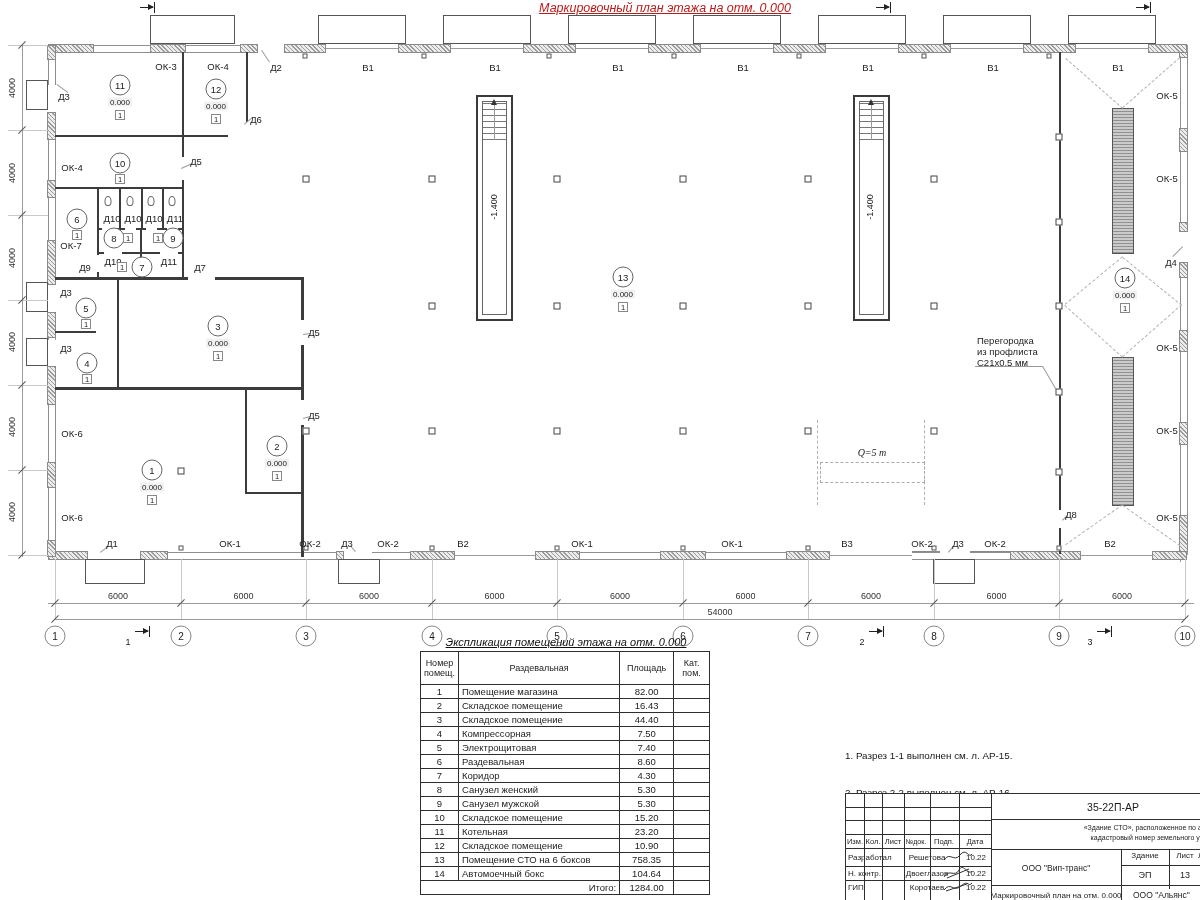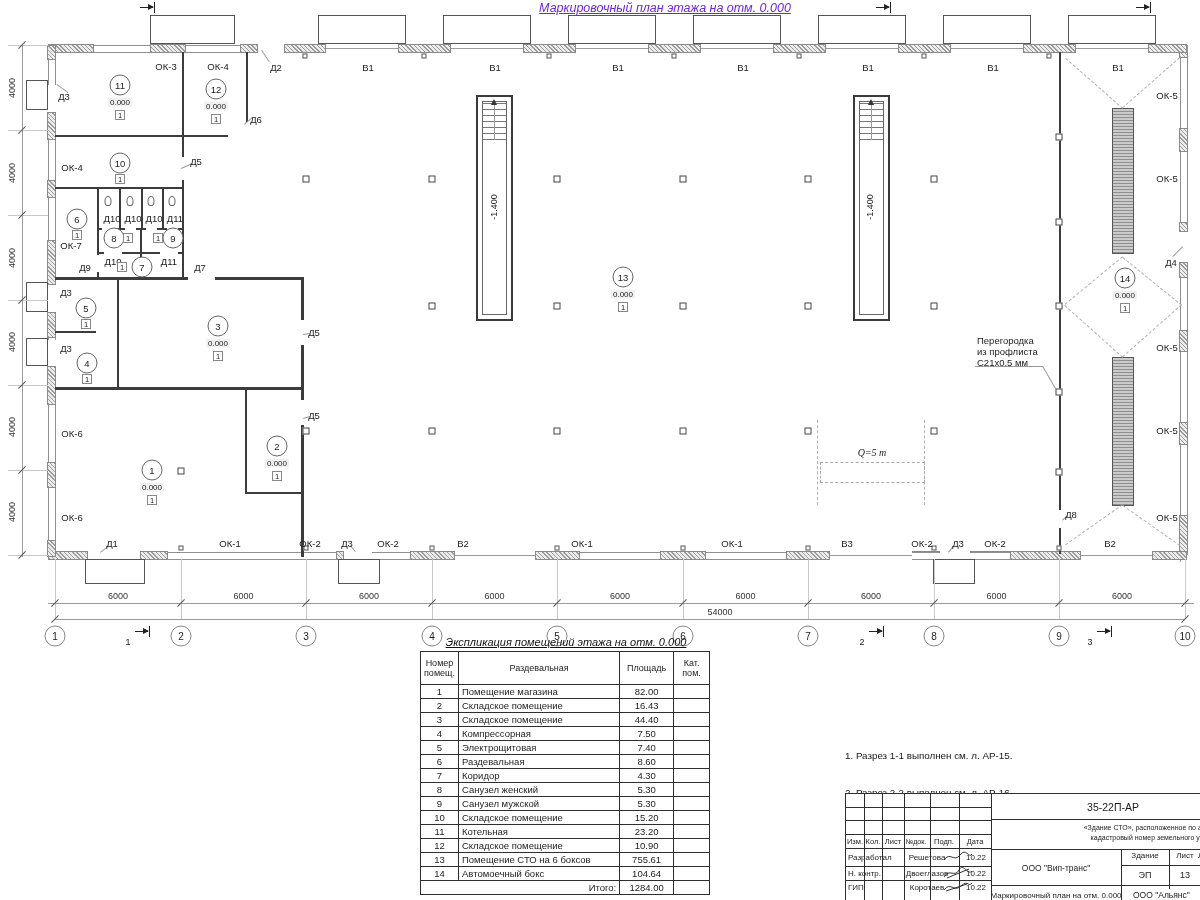--- a/index.html
+++ b/index.html
@@ -1,20 +1,20 @@
 <!DOCTYPE html>
 <html><head>
 <meta charset="utf-8">
 <style>
 *{margin:0;padding:0;box-sizing:border-box}
 html,body{background:#fff}
 #root{position:relative;width:1200px;height:900px;overflow:hidden;background:#fff;
   font-family:"Liberation Sans",sans-serif;color:#1c1c1c}
 #plan-title{position:absolute;top:1px;left:500px;width:330px;text-align:center;
-  font-style:italic;font-size:12.5px;text-decoration:underline;color:#6d28d9}
+  font-style:italic;font-size:12.5px;text-decoration:underline;color:#b91c1c}
 #plan{position:absolute;left:0;top:0;width:1200px;height:660px}
 .hatch{position:absolute;background:#ececec repeating-linear-gradient(45deg,#9b9b9b 0,#9b9b9b 1px,transparent 1px,transparent 3px);border:1px solid #8a8a8a}
 .twall{position:absolute;background:#3c3c3c}
 .sline{position:absolute;background:#9b9b9b}
 .gline{position:absolute;background:#c9c9c9}
 .winh{position:absolute;background:#fff;border-top:1px solid #8f8f8f;border-bottom:1px solid #8f8f8f}
 .winv{position:absolute;background:#fff;border-left:1px solid #8f8f8f;border-right:1px solid #8f8f8f}
 .white{position:absolute;background:#fff}
 .canopy{position:absolute;border:1px solid #555;background:#fff}
 .colsq{position:absolute;width:7px;height:7px;border:1px solid #444;background:#fff;transform:translate(-50%,-50%)}
@@ -540,21 +540,21 @@
           </tr>
           <tr>
             <td class="num">12</td>
             <td class="">Складское помещение</td>
             <td class="area">10.90</td>
             <td class=""></td>
           </tr>
           <tr>
             <td class="num">13</td>
             <td class="">Помещение СТО на 6 боксов</td>
-            <td class="area">755.61</td>
+            <td class="area">758.35</td>
             <td class=""></td>
           </tr>
           <tr>
             <td class="num">14</td>
             <td class="">Автомоечный бокс</td>
             <td class="area">104.64</td>
             <td class=""></td>
           </tr>
           <tr>
             <td colspan="2" style="text-align: right;">Итого:</td>

